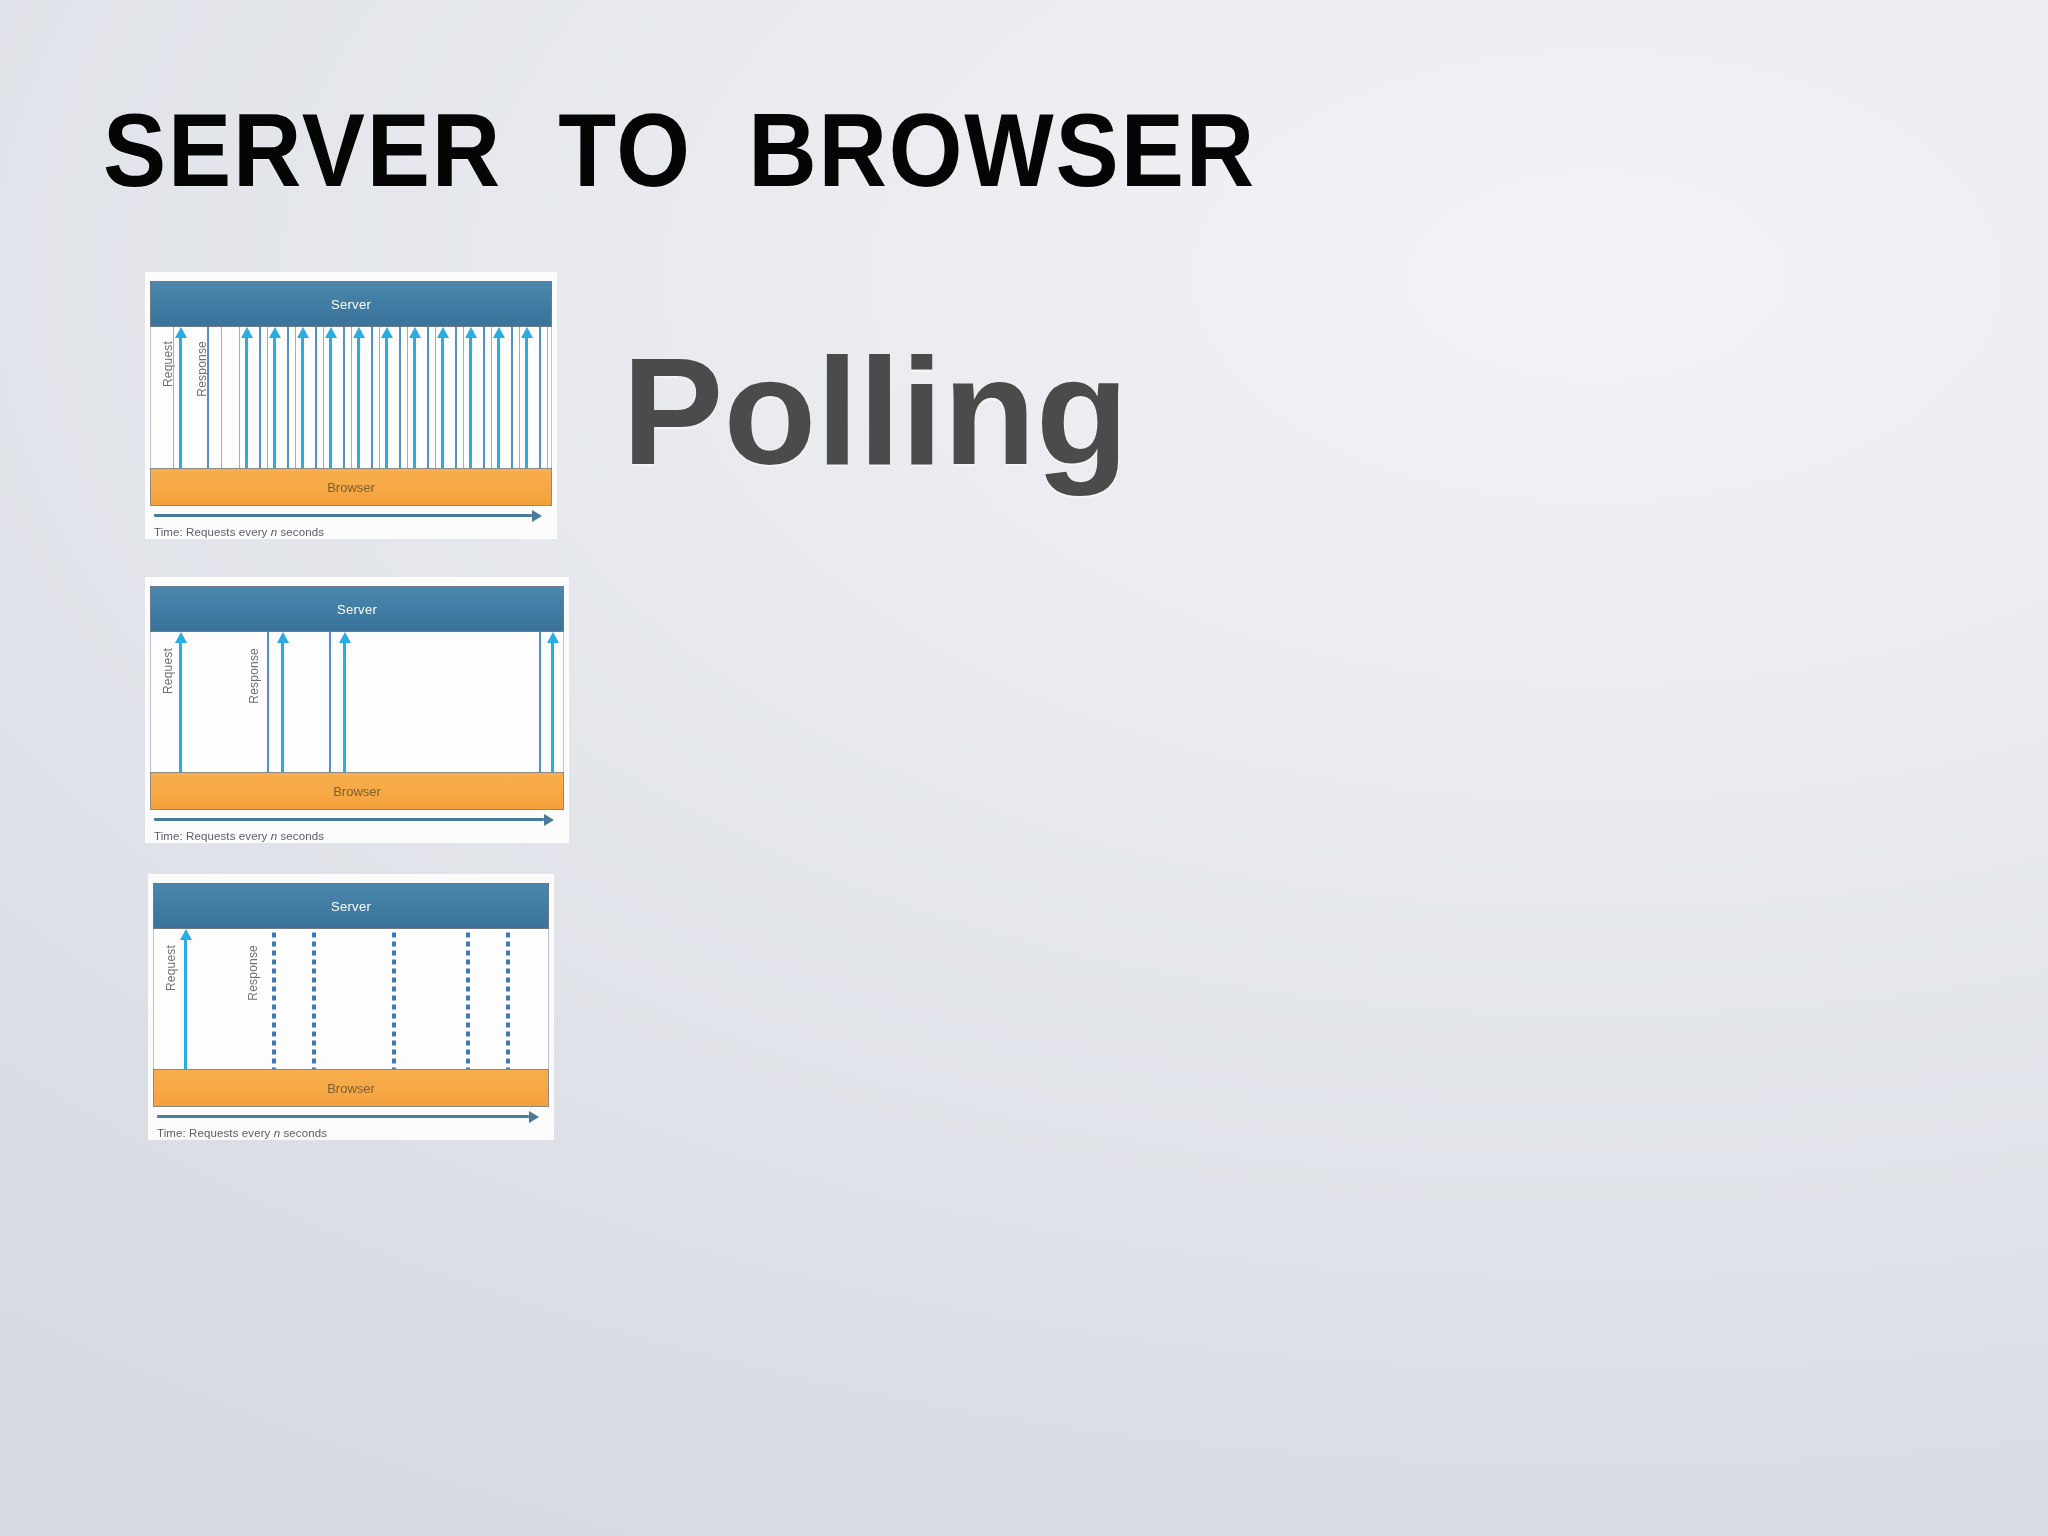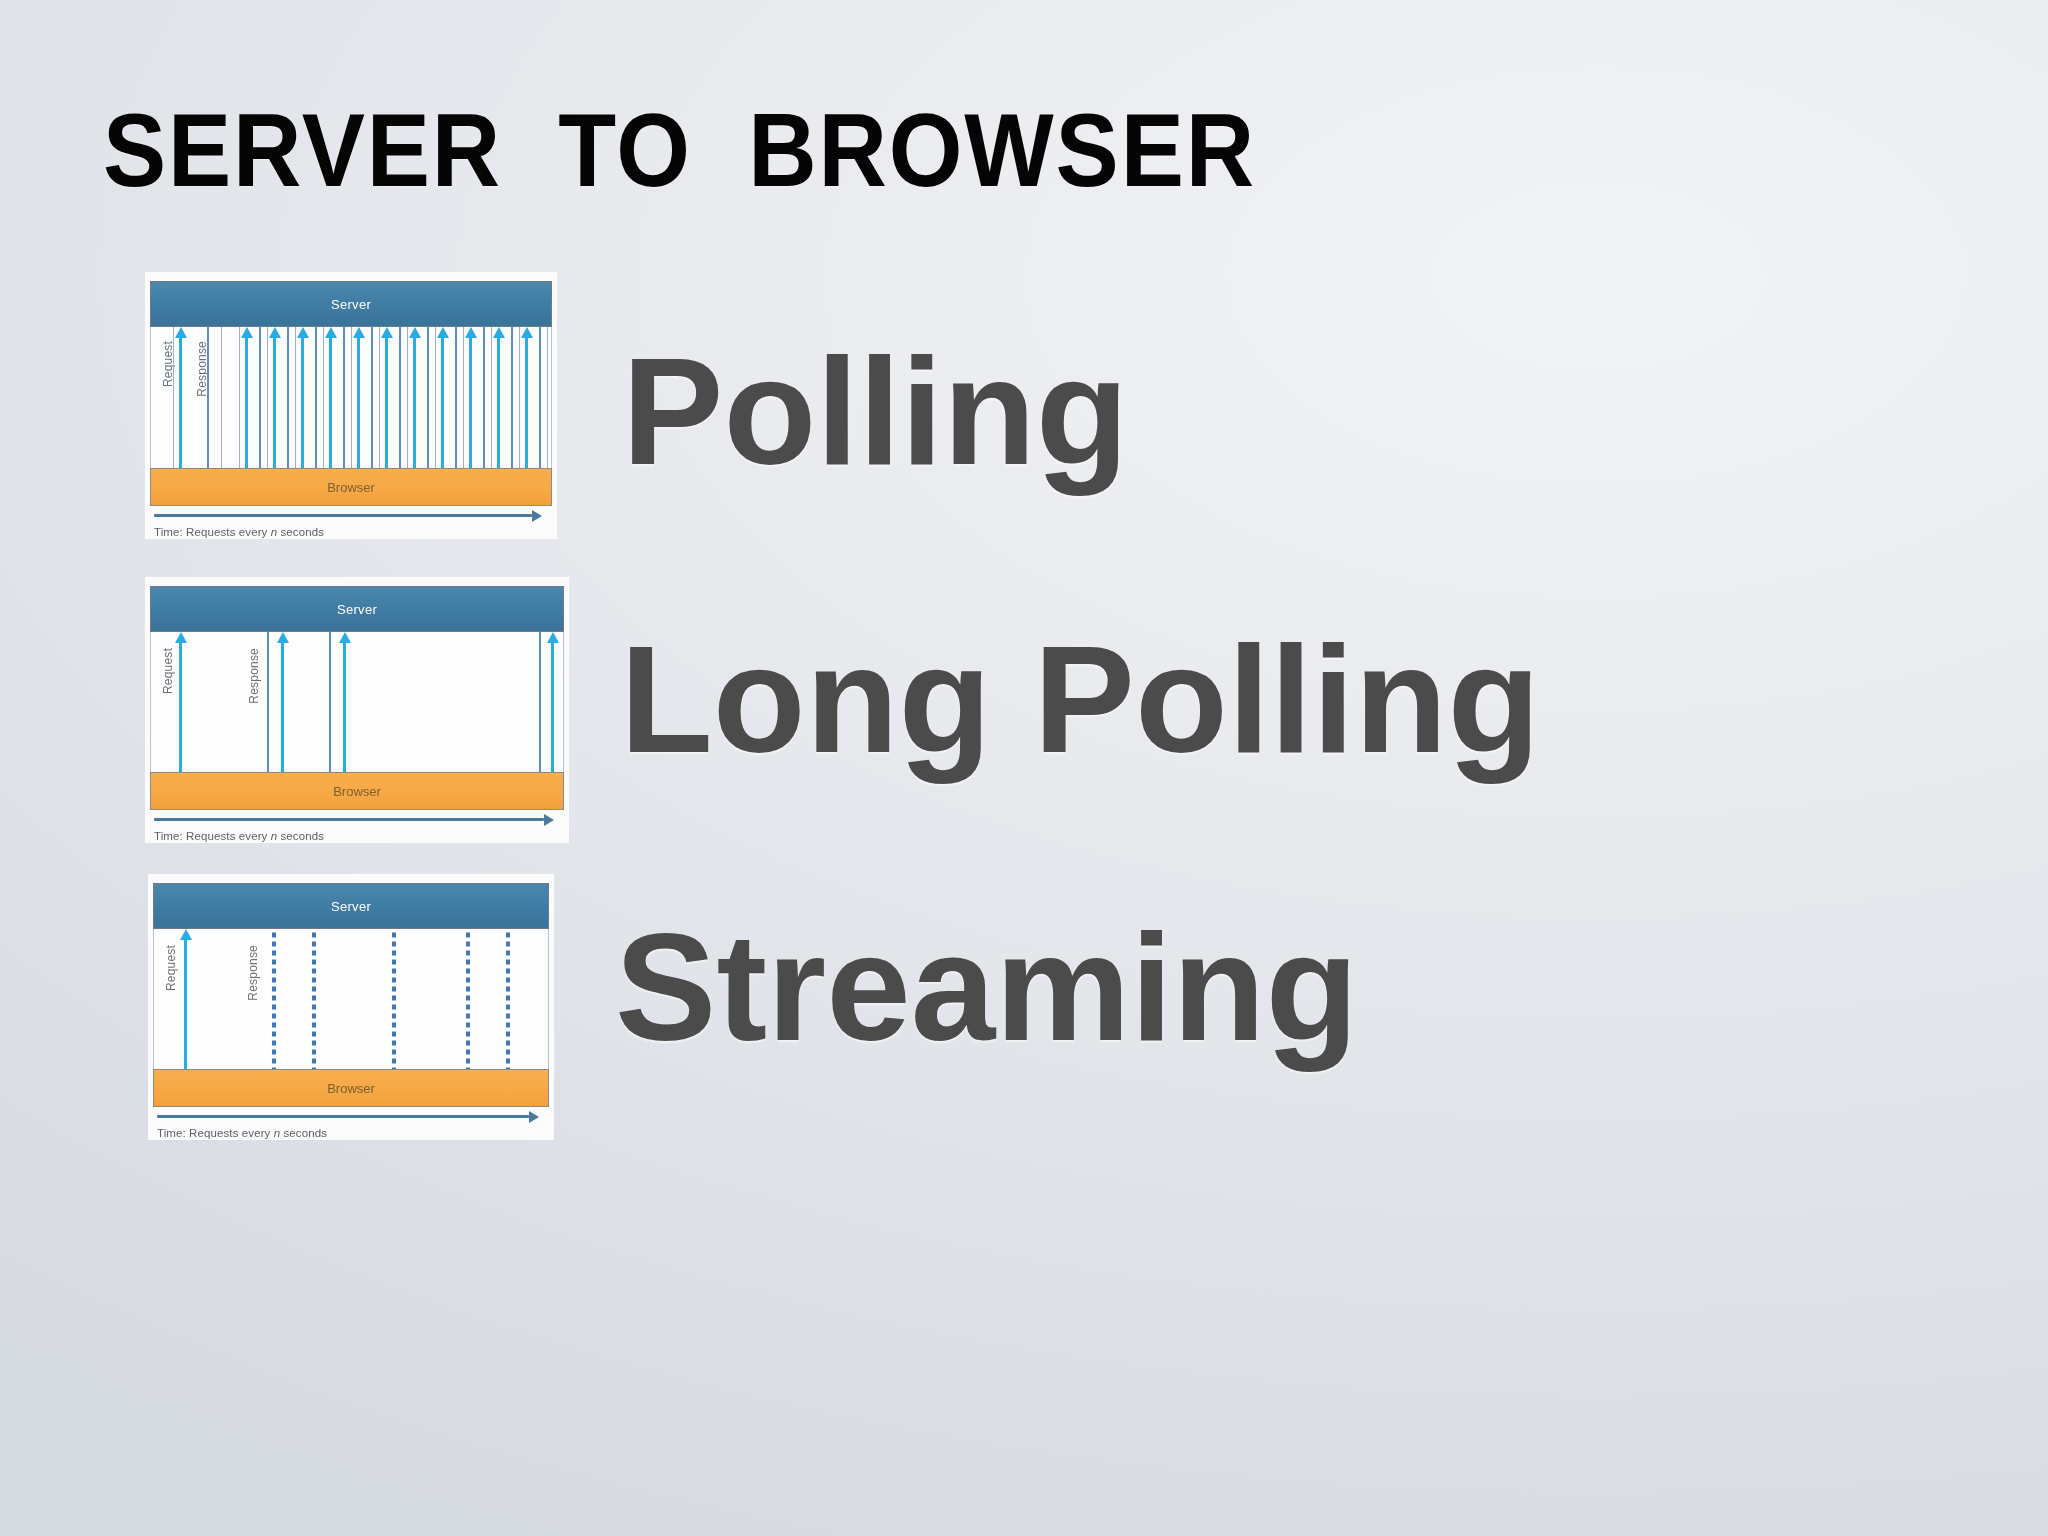--- a/index.html
+++ b/index.html
@@ -272,16 +272,14 @@
 
       <div class="timeaxis" style="bottom:4px;">
         <div class="timeline"></div>
         <div class="timearrow"></div>
         <div class="timetext">Time: Requests every <i>n</i> seconds</div>
       </div>
     </div>
   </div>
 
   <div class="caption" id="cap-polling">Polling</div>
-  <div class="caption" id="cap-longpolling">Long Polling</div>
-  <div class="caption" id="cap-streaming">Streaming</div>
 
 </div>
 
 </body></html>

